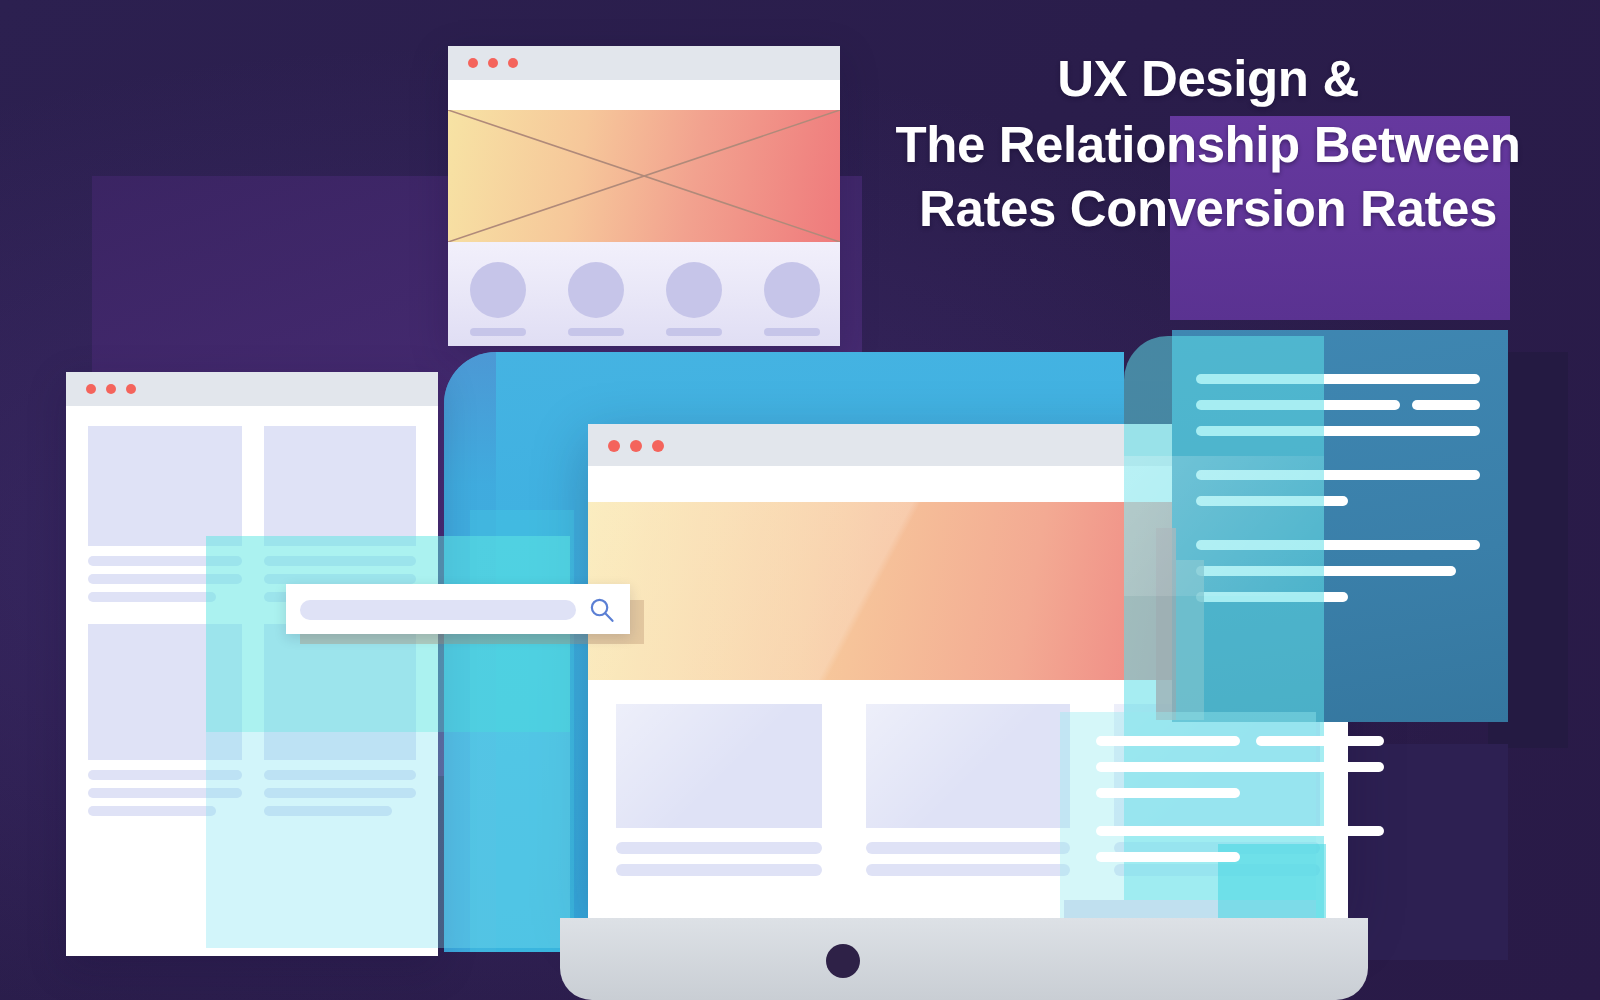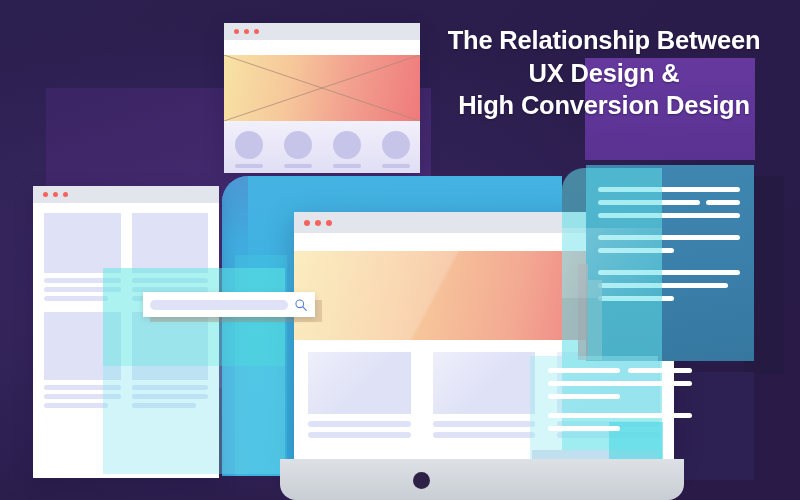--- a/index.html
+++ b/index.html
@@ -288,18 +288,18 @@
   <div class="abs" id="search-shadow"></div>
   <div class="abs" id="searchbar">
     <div id="search-input-pill" title=""></div>
     <svg id="search-icon" viewBox="0 0 16 16">
       <circle cx="6.6" cy="6.6" r="4.4" fill="none" stroke="#5b7fd4" stroke-width="1.25"></circle>
       <line x1="10" y1="10" x2="14" y2="14.2" stroke="#5b7fd4" stroke-width="1.25" stroke-linecap="round"></line>
     </svg>
   </div>
 
   <div class="abs" id="headline">
+    <div>UX Design &amp;</div>
     <div>The Relationship Between</div>
-    <div>UX Design &amp;</div>
-    <div>High Conversion Design</div>
+    <div>Rates Conversion Rates</div>
   </div>
 
 </div>
 
 </body></html>

